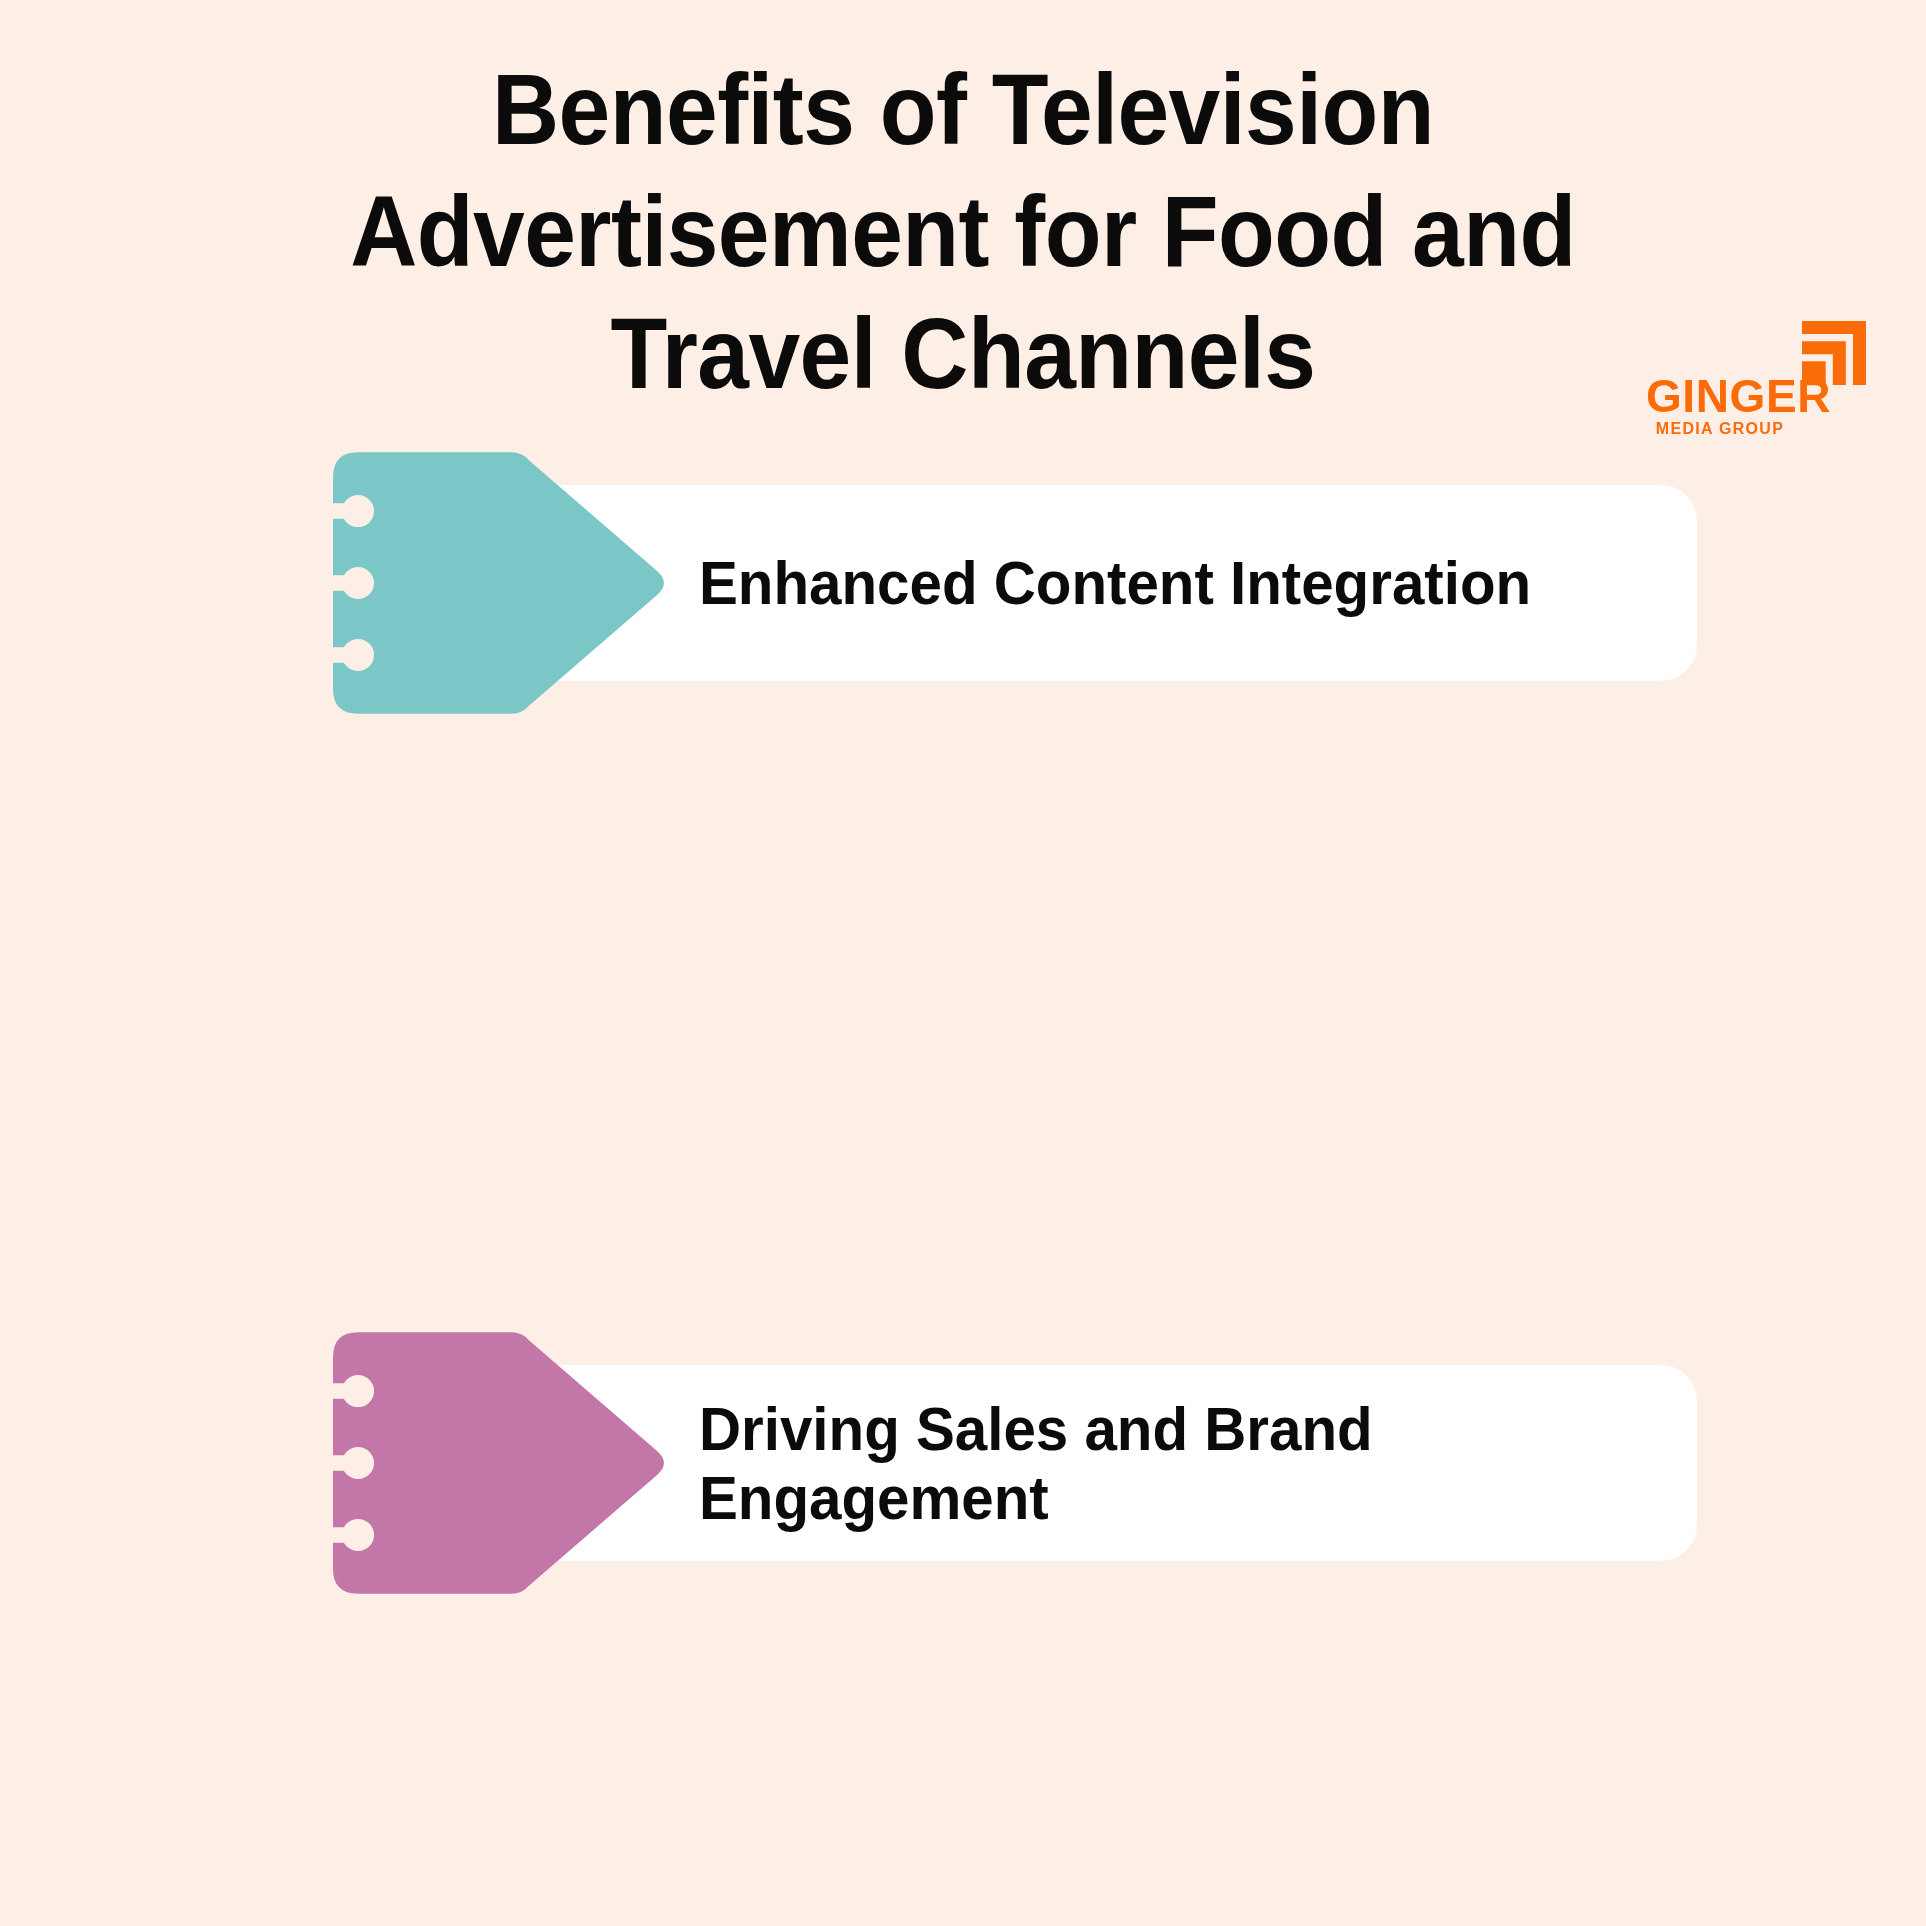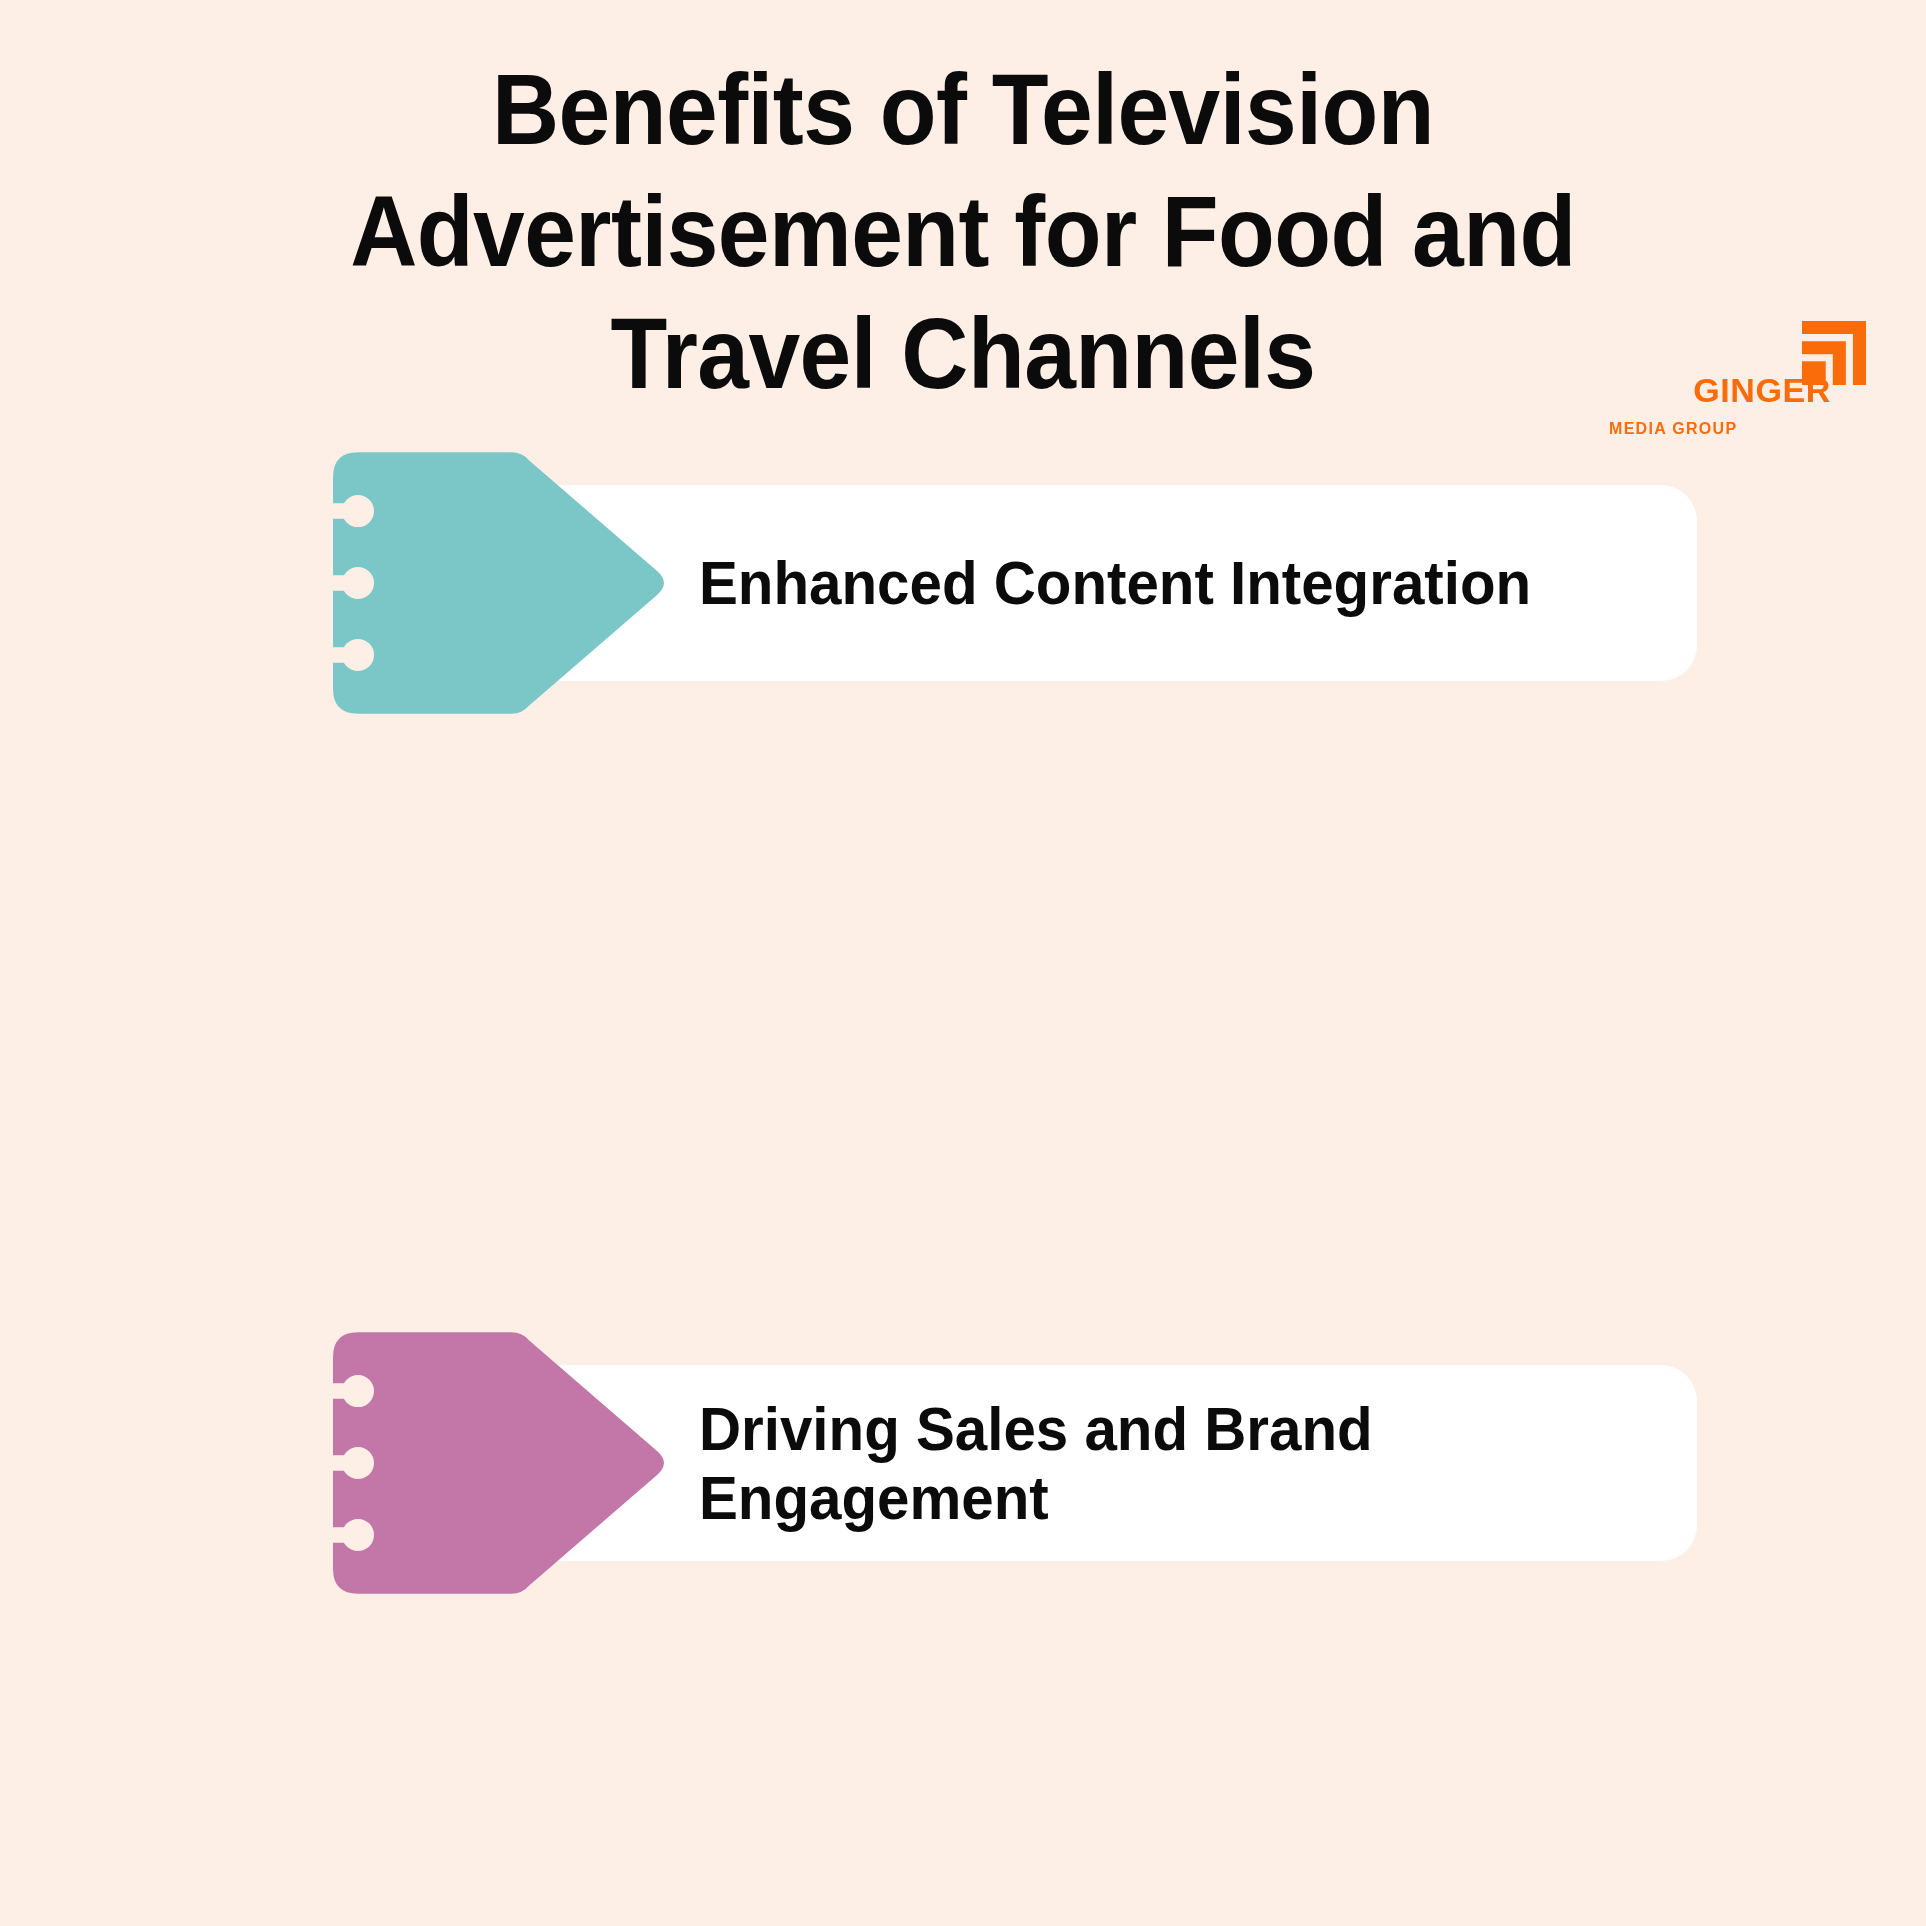--- a/index.html
+++ b/index.html
@@ -65,31 +65,31 @@
     height: 64px;
   }
   .logo-wordmark {
     position: absolute;
     left: 0;
     top: 52px;
     width: 238px;
     text-align: right;
     font-family: "Liberation Sans", sans-serif;
     font-weight: 700;
-    font-size: 34px;
+    font-size: 46px;
     line-height: 1;
     letter-spacing: 0.6px;
     color: #FA6B0A;
   }
   .logo-sub {
     position: absolute;
-    left: 16px;
+    left: 8px;
     top: 100px;
     width: 238px;
-    text-align: left;
+    text-align: center;
     font-family: "Liberation Sans", sans-serif;
     font-weight: 700;
     font-size: 16px;
     letter-spacing: 1.3px;
     line-height: 1;
     color: #FA6B0A;
   }
 
   
   .rows {

